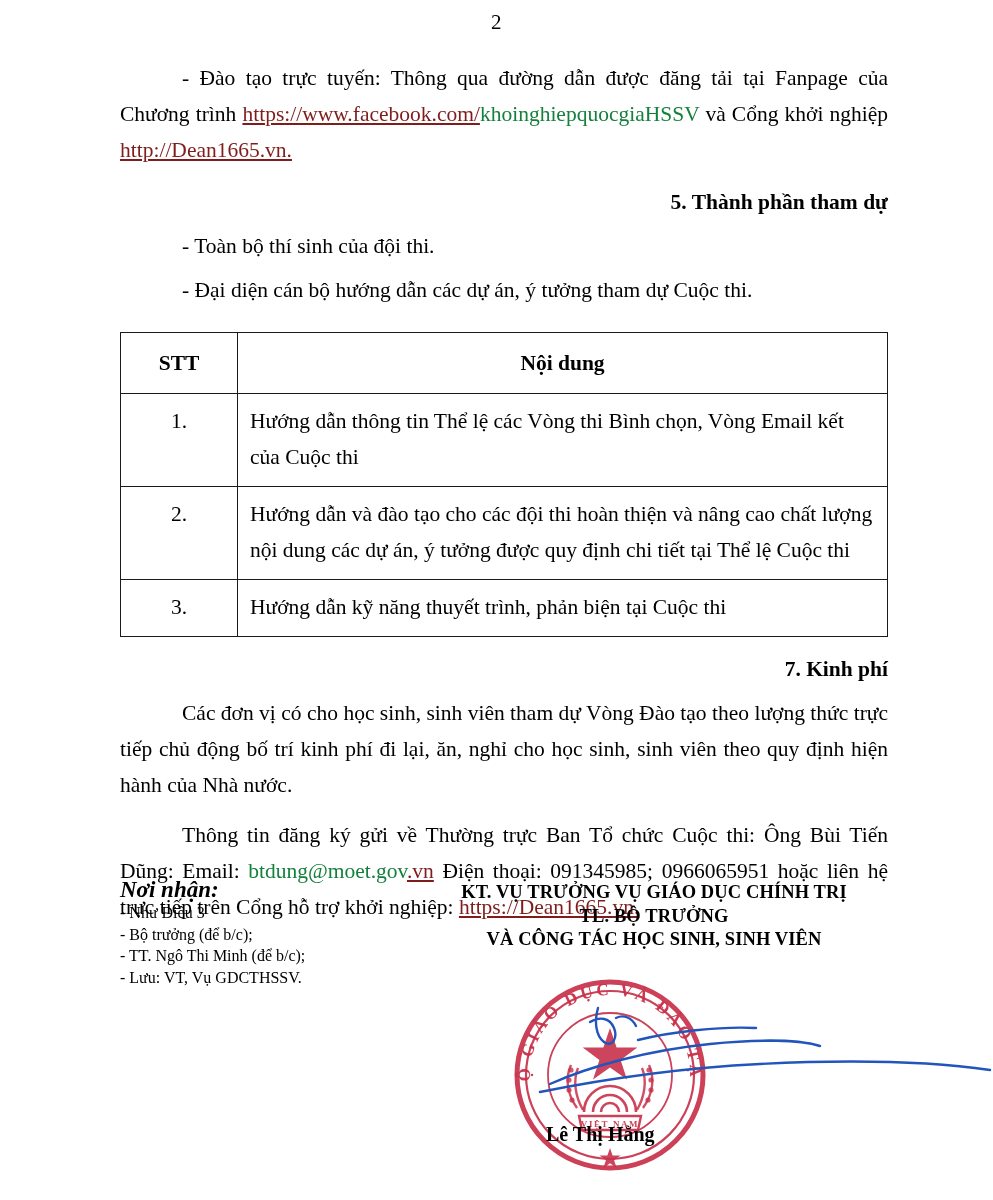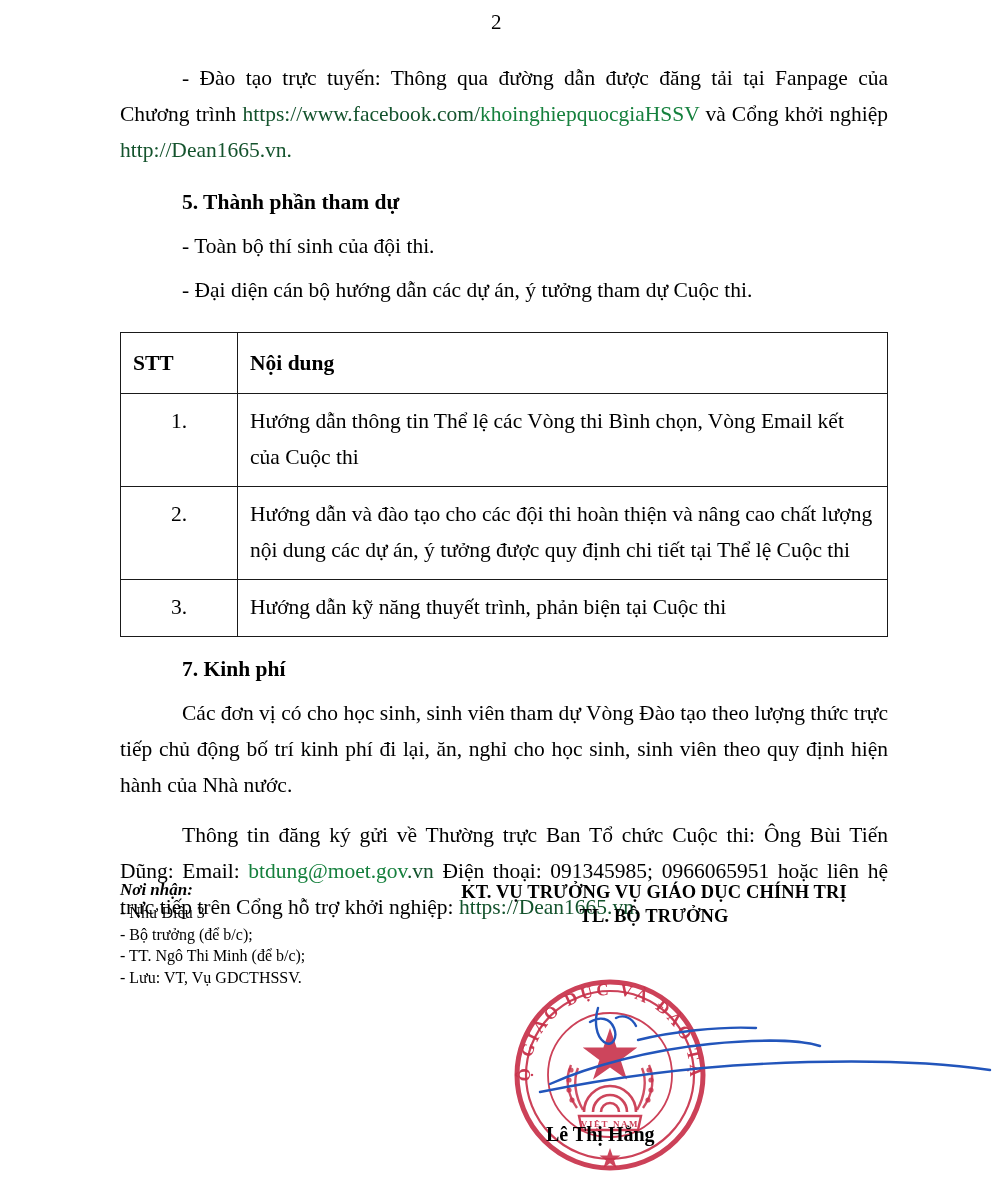--- a/index.html
+++ b/index.html
@@ -59,23 +59,25 @@
   .spacer-12 { height: 12px; }
   .spacer-14 { height: 14px; }
   .spacer-16 { height: 16px; }
 
   h2.section-heading {
     margin: 0;
     font-size: 21.5px;
     line-height: 36px;
     font-weight: bold;
     text-indent: 62px;
+    text-align: right;
   }
   .link-blue {
-    color: #14532d;
+    color: #7f1d1d;
+    text-decoration: underline;
     text-underline-offset: 2px;
   }
   .link-black {
     color: #15803d;
     text-underline-offset: 2px;
   }
 
   
   table.content-table {
     border-collapse: collapse;
@@ -86,21 +88,21 @@
   table.content-table td,
   table.content-table th {
     border: 1px solid #1a1a1a;
     vertical-align: top;
     padding: 9px 12px 11px 12px;
     font-size: 21.5px;
     line-height: 36px;
     font-weight: normal;
   }
   table.content-table th {
-    text-align: left;
+    text-align: center;
     font-weight: bold;
     padding-top: 12px;
     padding-bottom: 12px;
     border-radius: 30px;
   }
   td.stt-cell {
     text-align: center;
     width: 92px;
   }
   th.stt-head { width: 92px; }
@@ -114,21 +116,21 @@
   }
   .recipients {
     position: absolute;
     left: 0;
     top: 0;
     width: 300px;
   }
   .recipients-title {
     font-weight: bold;
     font-style: italic;
-    font-size: 17px;
+    font-size: 23px;
     line-height: 23px;
     margin: 0 0 1px 0;
   }
   .recipients ul {
     list-style: none;
     margin: 0;
     padding: 0;
   }
   .recipients li {
     font-size: 16px;
@@ -255,20 +257,21 @@
         <li>- Như Điều 3</li>
         <li>- Bộ trưởng (để b/c);</li>
         <li>- TT. Ngô Thi Minh (để b/c);</li>
         <li>- Lưu: VT, Vụ GDCTHSSV.</li>
       </ul>
     </div>
 
     <div class="signature-block">
       <div class="sig-line">KT. VỤ TRƯỞNG VỤ GIÁO DỤC CHÍNH TRỊ</div>
       <div class="sig-line">TL. BỘ TRƯỞNG</div>
+      <div class="sig-line">VÀ CÔNG TÁC HỌC SINH, SINH VIÊN</div>
     </div>
 
     <div class="seal-wrap">
       <svg width="210" height="210" viewBox="0 0 210 210" aria-hidden="true">
         <defs>
           <path id="arcTop" d="M 25,105 A 80,80 0 0 1 185,105" fill="none"></path>
           <path id="arcBottom" d="M 32,105 A 73,73 0 0 0 178,105" fill="none"></path>
         </defs>
         <g stroke="#c8314a" fill="none" opacity="0.92">
           <circle cx="105" cy="105" r="93" stroke-width="5"></circle>

